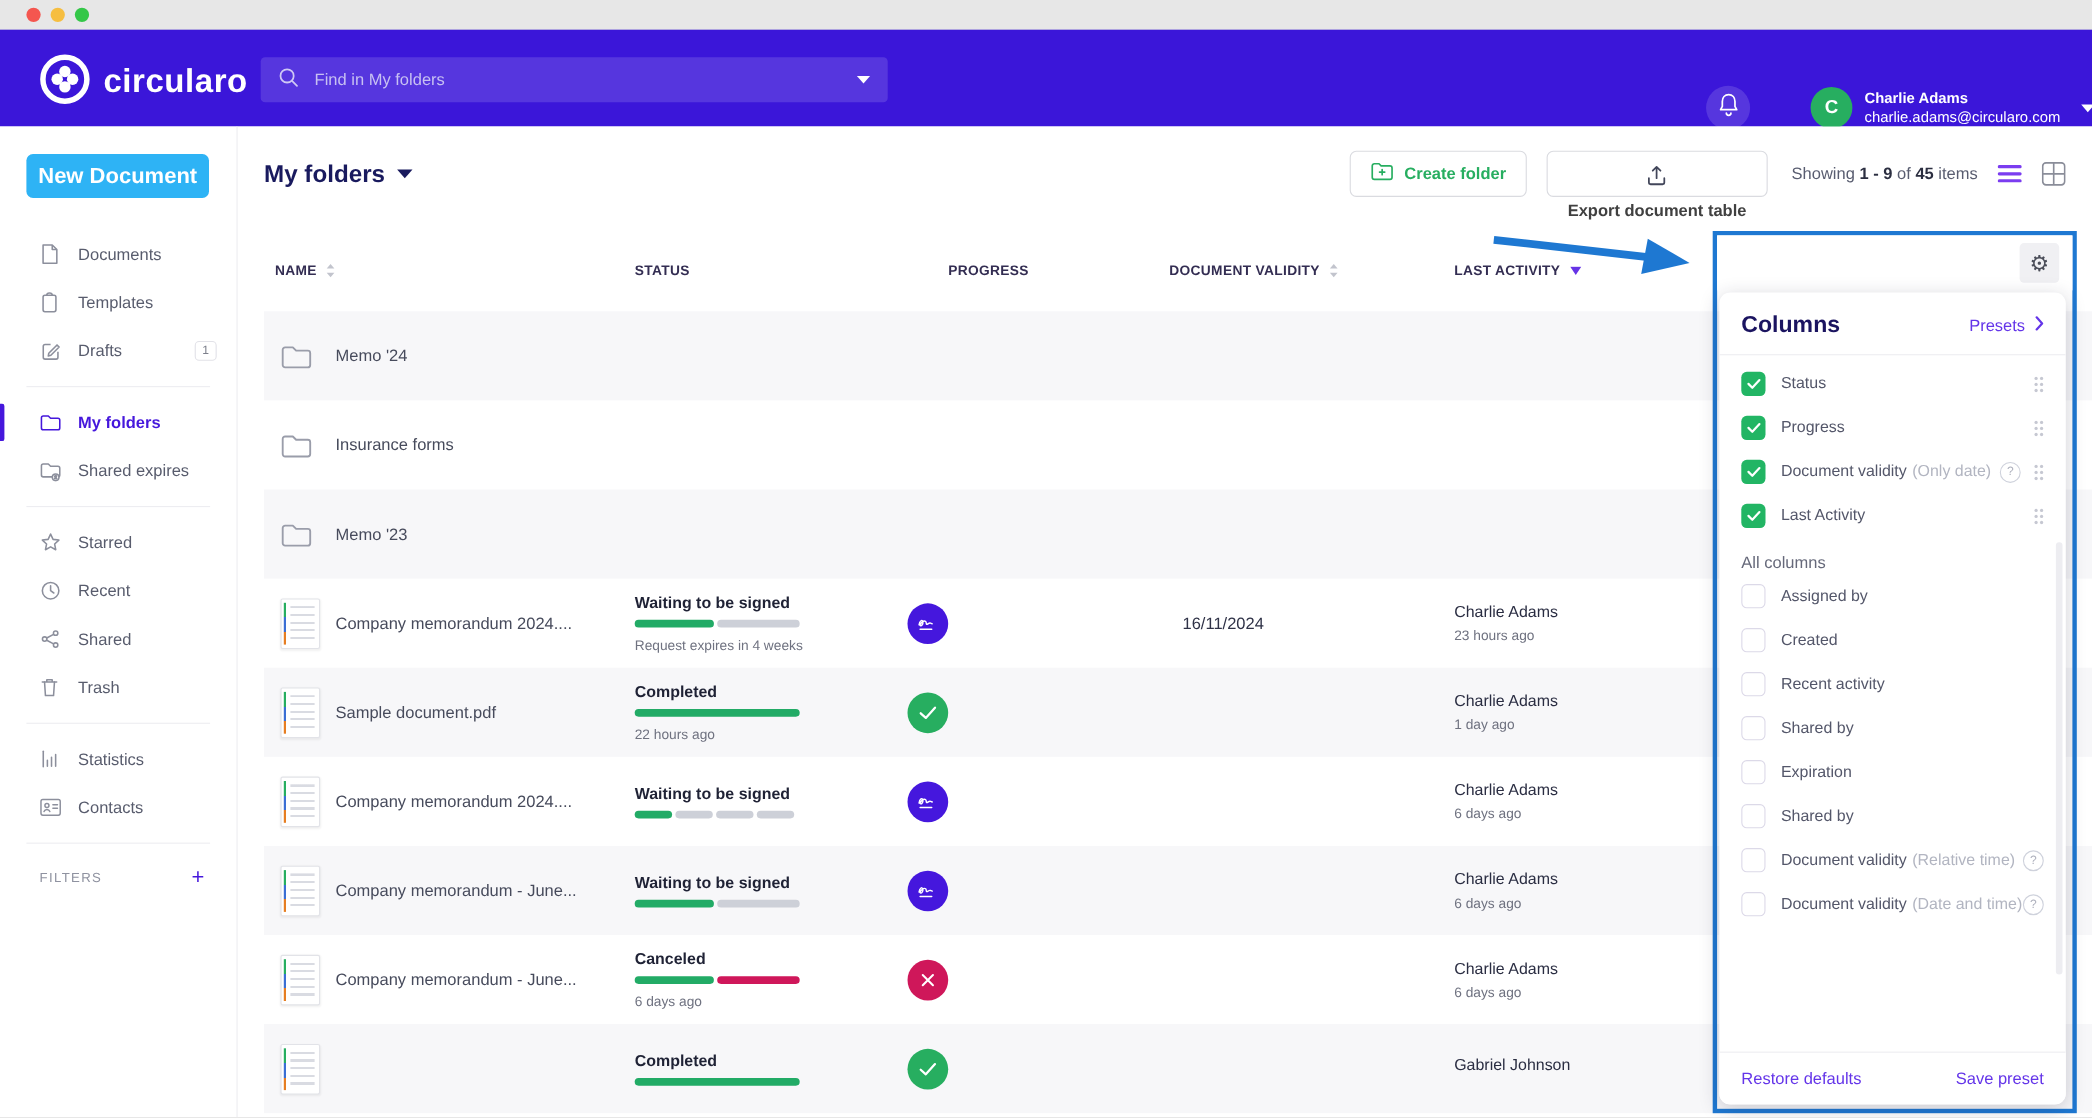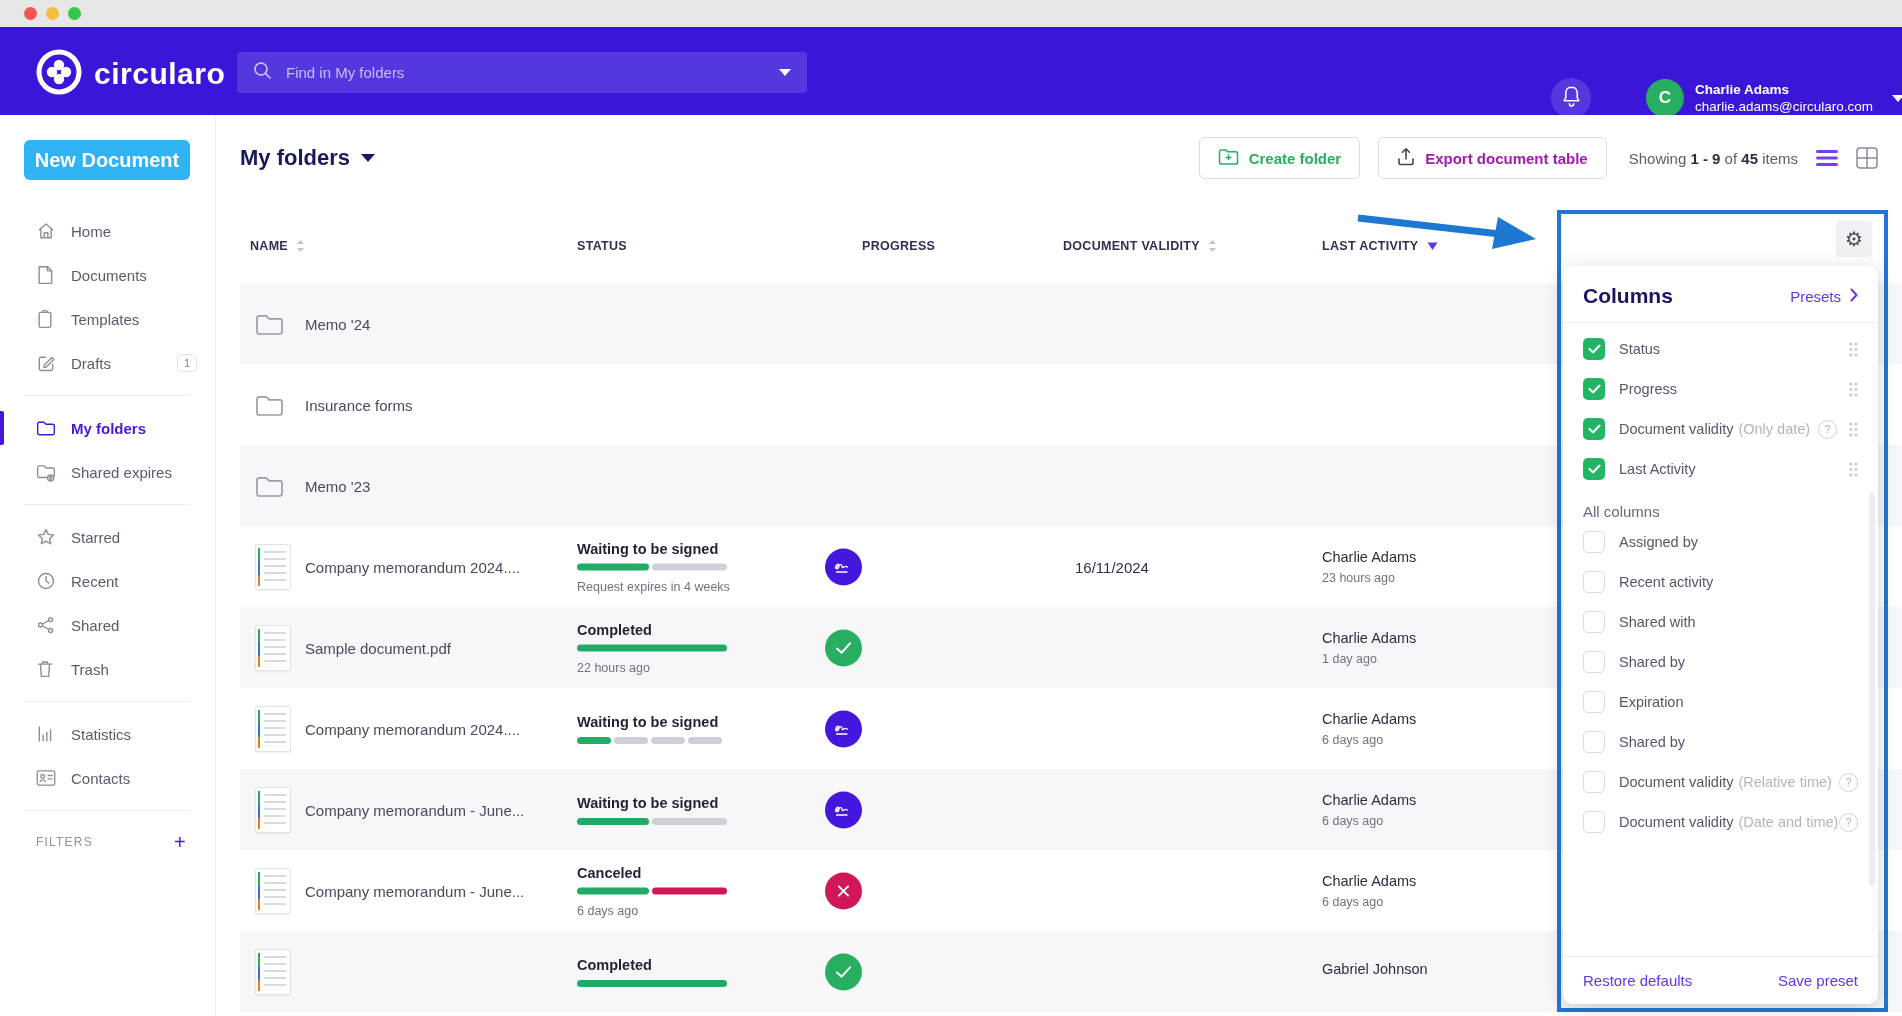--- a/index.html
+++ b/index.html
@@ -35,21 +35,21 @@
   .filters{display:flex;align-items:flex-start;justify-content:space-between;padding:14px 28px 0 36px;color:#8f92a0;font-size:12px;letter-spacing:1.2px;}
   .plus{color:#4517dc;font-size:20px;font-weight:400;cursor:pointer;line-height:14px;}
   
   .main{position:absolute;left:216px;top:115px;right:0;bottom:0;background:#fff;}
   .toolbar{position:absolute;left:24px;right:24px;top:20px;height:46px;display:flex;align-items:center;}
   .page-title{display:flex;align-items:center;gap:11px;font-size:22px;font-weight:800;color:#191a5e;cursor:pointer;}
   .title-caret{width:0;height:0;border-left:7px solid transparent;border-right:7px solid transparent;border-top:8px solid #191a5e;}
   .tb-right{margin-left:auto;display:flex;align-items:center;gap:18px;}
   .btn-outline{height:42px;border:1px solid #dadbe0;border-radius:6px;background:#fff;display:flex;align-items:center;gap:10px;padding:12px 18px;font-size:15px;font-weight:600;font-family:inherit;cursor:pointer;}
   .btn-create{color:#27ae60;}
-  .btn-export{color:#a21caf;}
+  .btn-export{color:#404040;flex-direction:column;}
   .showing{font-size:15px;color:#595d70;margin-left:4px;white-space:nowrap;}
   .showing b{color:#2b2e40;}
   .view-ic{display:flex;align-items:center;cursor:pointer;}
   
   .table{position:absolute;left:24px;right:0;top:110px;bottom:0;}
   .thead{position:relative;height:58px;}
   .th{position:absolute;top:14px;display:flex;align-items:center;gap:8px;font-size:12.5px;font-weight:700;color:#332d52;letter-spacing:.3px;cursor:pointer;}
   .tr{height:81px;position:relative;cursor:pointer;}
   .tr.alt{background:#f7f7f9;}
   .cell-icon{position:absolute;left:15px;top:50%;transform:translateY(-50%);color:#9a9daa;display:flex;}
@@ -145,29 +145,20 @@
         <div class="uname">Charlie Adams</div>
         <div class="umail">charlie.adams@circularo.com</div>
       </span>
       <span class="caret" style="margin-left:8px"></span>
     </div>
   </header>
 
   <aside class="sidebar">
     <button class="btn-new">New Document</button>
     <nav id="nav-groups">
-        <div class="nav-item">
-          <span class="nav-ic">
-            <svg width="20" height="20" viewBox="0 0 24 24" fill="none" stroke="currentColor" stroke-width="1.7" stroke-linejoin="round">
-              <path d="M3.5 11 L12 3.5 L20.5 11 M5.8 9.5 V20 h12.4 V9.5"></path>
-              <path d="M9.8 20 v-6 h4.4 v6"></path>
-            </svg>
-          </span>
-          <span class="nav-label">Home</span>
-        </div>
         <div class="nav-item">
           <span class="nav-ic">
             <svg width="18" height="20" viewBox="0 0 20 24" fill="none" stroke="currentColor" stroke-width="1.7" stroke-linejoin="round">
               <path d="M3 2 h10 l5 5 v15 H3 z"></path>
               <path d="M13 2 v5 h5"></path>
             </svg>
           </span>
           <span class="nav-label">Documents</span>
         </div>
         <div class="nav-item">
@@ -618,25 +609,25 @@
             </div>
           </div>
         <div class="all-label">All columns</div>
         <div id="all-list">
             <div class="chk-row">
               <span class="cb un"></span>
               <span class="chk-label">Assigned by</span>
             </div>
             <div class="chk-row">
               <span class="cb un"></span>
+              <span class="chk-label">Created</span>
+            </div>
+            <div class="chk-row">
+              <span class="cb un"></span>
               <span class="chk-label">Recent activity</span>
-            </div>
-            <div class="chk-row">
-              <span class="cb un"></span>
-              <span class="chk-label">Shared with</span>
             </div>
             <div class="chk-row">
               <span class="cb un"></span>
               <span class="chk-label">Shared by</span>
             </div>
             <div class="chk-row">
               <span class="cb un"></span>
               <span class="chk-label">Expiration</span>
             </div>
             <div class="chk-row">

